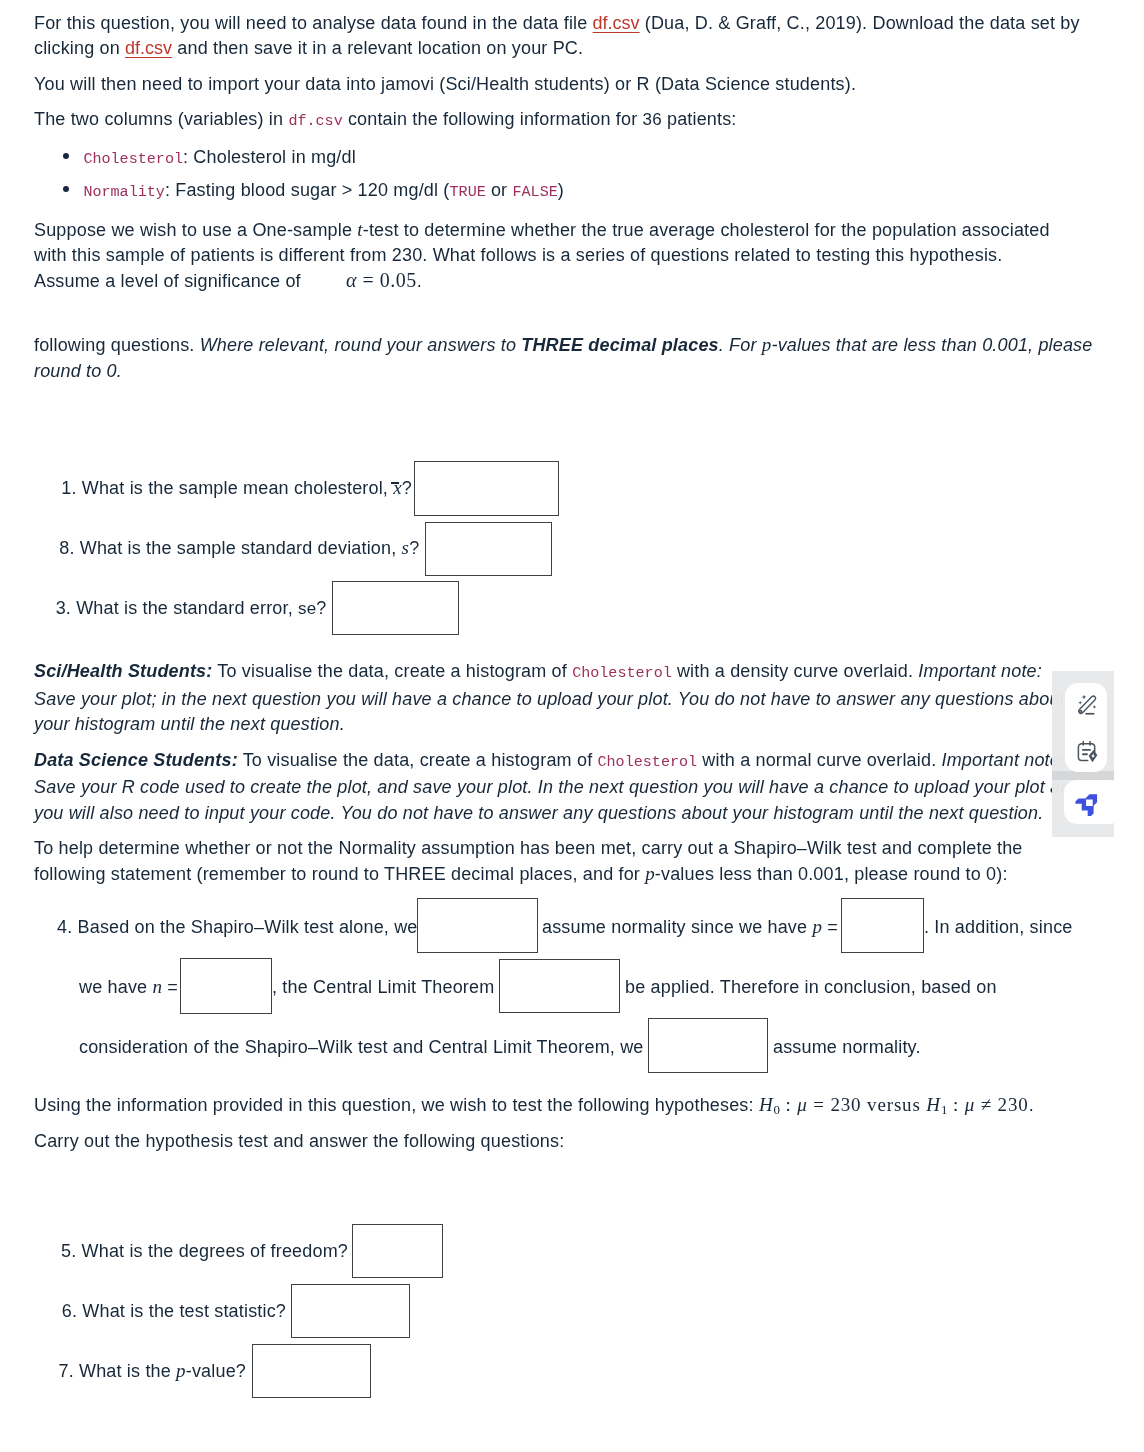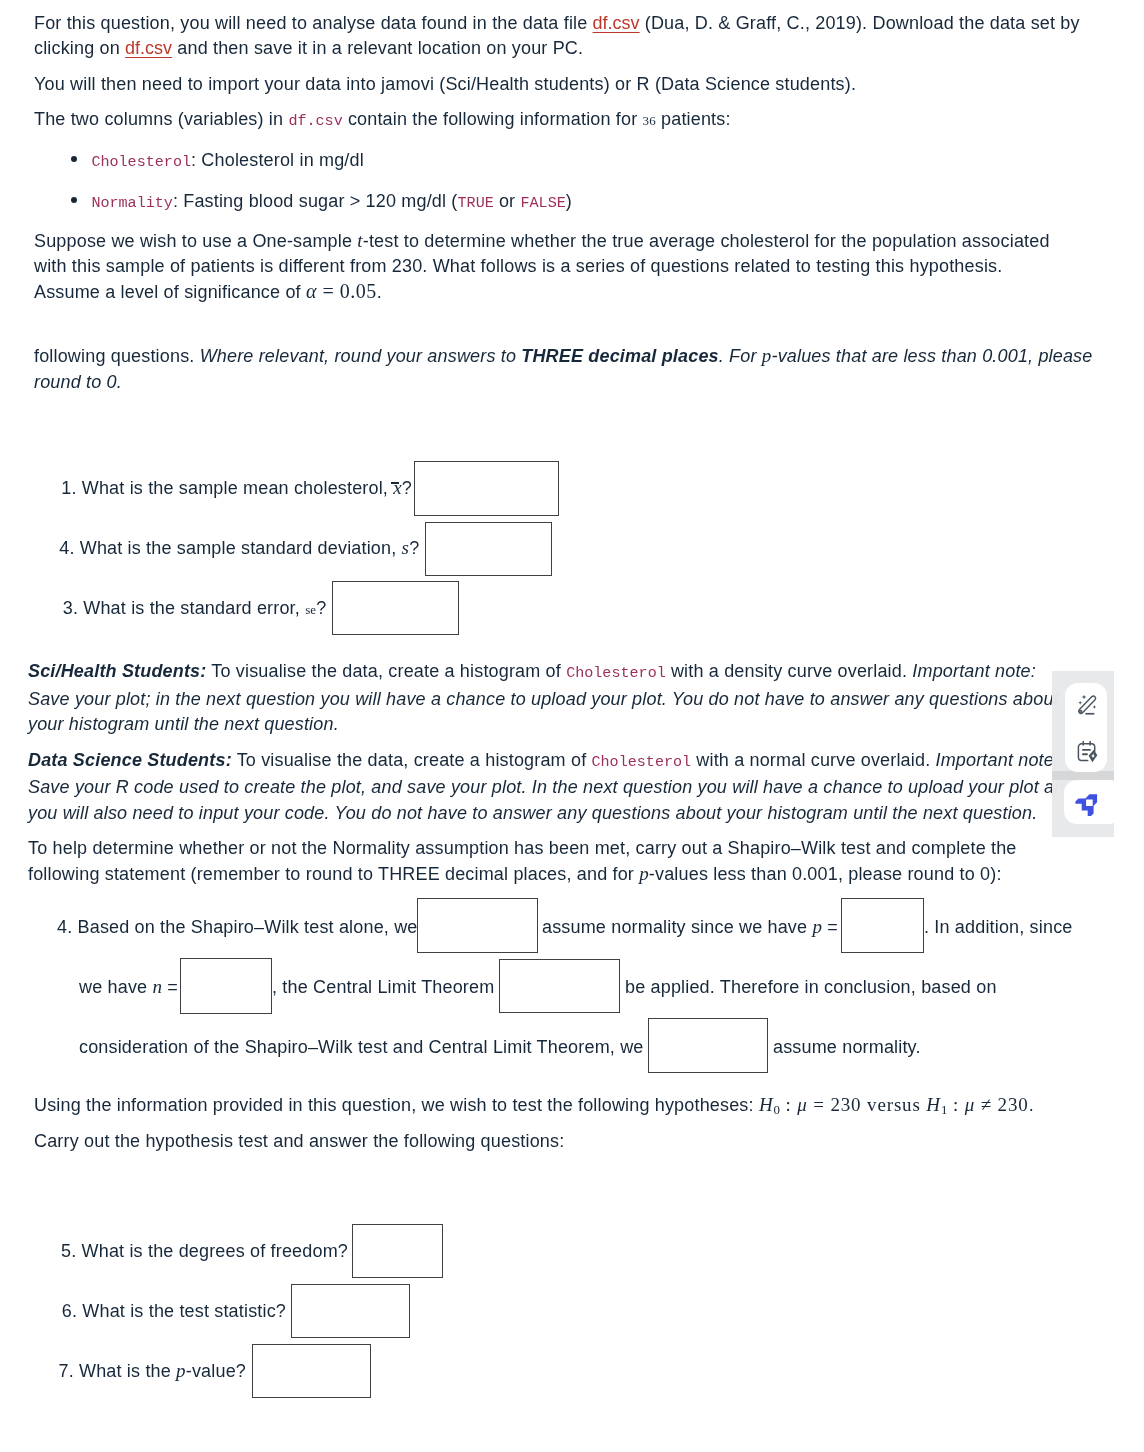--- a/index.html
+++ b/index.html
@@ -8,41 +8,41 @@
     font-family:"Liberation Sans",sans-serif;
     color:#17283a;
     overflow:hidden;position:relative;
     -webkit-font-smoothing:antialiased;text-rendering:optimizeLegibility;
   }
   .page{position:absolute;left:34px;top:10.5px;width:1060px;}
   p{margin:0 0 10.2px 0;font-size:18px;line-height:25.5px;white-space:nowrap;letter-spacing:0.17px;}
   .code{font-family:"Liberation Mono","DejaVu Sans Mono",monospace;font-size:15.1px;color:#9c2f5c;letter-spacing:0;}
   a.link{color:#bc382a;letter-spacing:0;text-decoration:underline;text-underline-offset:2.6px;text-decoration-thickness:1.3px;}
   ul{margin:0 0 12px 0;padding:0;list-style:none;}
-  li{font-size:18px;line-height:27px;letter-spacing:0.17px;margin:12px;position:relative;padding-left:45.4px;white-space:nowrap;}
+  li{font-size:18px;line-height:27px;letter-spacing:0.17px;margin:4px;position:relative;padding-left:45.4px;white-space:nowrap;}
   li:before{content:"";position:absolute;left:25px;top:8.8px;width:6px;height:6px;border-radius:50%;background:#17283a;}
   .mth{font-family:"Liberation Serif","DejaVu Serif",serif;font-style:italic;font-size:19px;line-height:0;}
   #p5{margin-bottom:13.6px;}
   #p3{margin-bottom:8.9px;}
   #p4{margin-bottom:7.7px;}
-  .kx2{font-family:"Liberation Serif","DejaVu Serif",serif;font-size:20px;letter-spacing:0.5px;line-height:0;}
+  .kx2{font-family:"Liberation Serif","DejaVu Serif",serif;font-size:20px;letter-spacing:0.5px;line-height:0;margin-left:40px;}
   .kx2 i{font-style:italic;}
   .xbar{position:relative;display:inline-block;}
   .xbar .bar{position:absolute;left:-2.5px;top:-6.3px;width:8px;height:1.8px;background:#17283a;}
-  .mthn{font-family:Liberation Serif, serif;font-style:normal;font-size:13px;line-height:0;}
+  .mthn{font-family:Liberation Sans, sans-serif;font-style:normal;font-size:17px;line-height:0;}
   i,em{font-style:italic;}
   b,strong{font-weight:bold;}
 
   .ibox{border:1px solid #3f4043;background:#fff;box-sizing:border-box;}
 
   .qblock{position:absolute;left:0;top:0;width:1144px;}
   .qrow{position:absolute;left:0;width:1144px;height:0;font-size:18px;letter-spacing:0.17px;}
   .qtext{position:absolute;white-space:nowrap;line-height:0;}
   .ibox{position:absolute;}
-  .page2{position:absolute;left:28px;top:659px;width:1060px;}
+  .page2{position:absolute;left:34px;top:659px;width:1060px;}
   .page3{position:absolute;left:34px;top:1093.2px;width:1060px;}
   .bold{font-weight:bold;}
   .kx{font-family:"Liberation Serif","DejaVu Serif",serif;font-size:19px;letter-spacing:0.85px;line-height:0;}
   .kx i{font-style:italic;}
   .kx sub{font-size:0.68em;font-style:normal;vertical-align:-0.22em;letter-spacing:0;}
   #widget{position:absolute;left:1052px;top:671px;width:62px;height:166px;background:rgba(231,232,235,0.975);overflow:hidden;}
   .wcard{position:absolute;background:#fff;border-radius:13px;}
   .wdiv{position:absolute;left:0;top:100px;width:62px;height:9px;background:rgba(207,208,211,0.75);}
   .wbtn{position:absolute;padding:0;border:0;background:transparent;cursor:pointer;line-height:0;}
 </style>
@@ -68,21 +68,21 @@
   <p><br><span>following questions. </span><i><span>Where relevant, round your answers to </span><b>THREE decimal places</b><span>. For </span><span class="mth">p</span><span>-values that are less than 0.001, please</span><br><span>round to 0.</span></i></p>
 
 </div>
 
 <div class="qblock">
   <div class="qrow" style="top:488px;">
     <span class="qtext" style="right:732px;"><span>1. What is the sample mean cholesterol, </span><span class="xbar"><span class="mth">x</span><span class="bar"></span></span><span>?</span></span>
     <span class="ibox" style="left:414px;top:-27px;width:145px;height:55px;"></span>
   </div>
   <div class="qrow" style="top:548px;">
-    <span class="qtext" style="right:724.7px;"><span>4. What is the sample standard deviation, </span><span class="mth">s</span><span>?</span></span>
+    <span class="qtext" style="right:724.7px;"><span>8. What is the sample standard deviation, </span><span class="mth">s</span><span>?</span></span>
     <span class="ibox" style="left:425px;top:-26px;width:127px;height:54px;"></span>
   </div>
   <div class="qrow" style="top:608px;">
     <span class="qtext" style="right:817.5px;"><span>3. What is the standard error, </span><span class="mthn">se</span><span>?</span></span>
     <span class="ibox" style="left:332px;top:-27px;width:127px;height:54px;"></span>
   </div>
 </div>
 
 <div class="page2">
   <p><b><i>Sci/Health Students:</i></b><span> To visualise the data, create a histogram of </span><span class="code">Cholesterol</span><span> with a density curve overlaid. </span><i><span>Important note:</span><br><span>Save your plot; in the next question you will have a chance to upload your plot. You do not have to answer any questions about</span><br><span>your histogram until the next question.</span></i></p>

